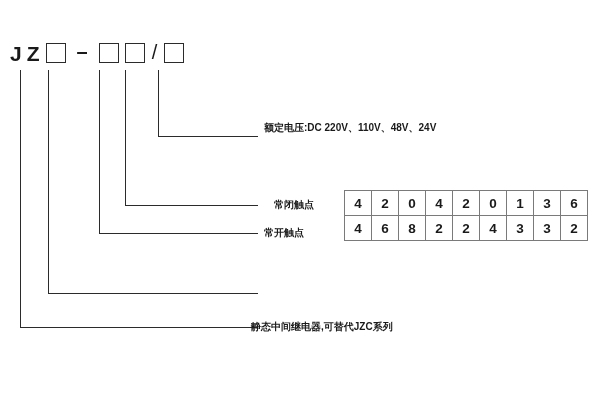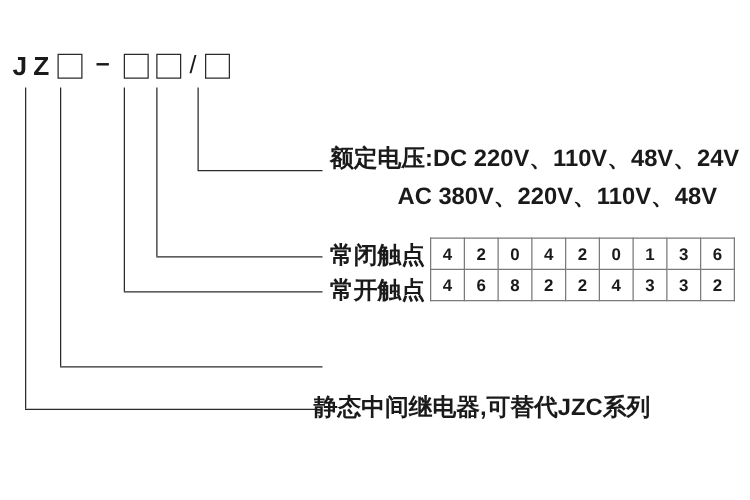--- a/index.html
+++ b/index.html
@@ -62,21 +62,21 @@
   }
   .hline {
     position: absolute;
     height: 1px;
     background: #2b2b2b;
   }
 
   
   .label {
     position: absolute;
-    font-size: 19px;
+    font-size: 10px;
     font-weight: bold;
     color: #1a1a1a;
     white-space: nowrap;
     line-height: 16px;
   }
 
   
   .contact-table {
     position: absolute;
     border-collapse: collapse;
@@ -118,23 +118,22 @@
   <div class="vline" style="left:99px; top:70px; height:163px;"></div>
   <div class="hline" style="left:99px; top:233px; width:159px;"></div>
 
   <div class="vline" style="left:48px; top:70px; height:223px;"></div>
   <div class="hline" style="left:48px; top:293px; width:210px;"></div>
 
   <div class="vline" style="left:20px; top:70px; height:257px;"></div>
   <div class="hline" style="left:20px; top:327px; width:238px;"></div>
 
   <div class="label" style="left:264px; top:120px;">额定电压:DC 220V、110V、48V、24V</div>
-  <div class="label" style="left:318px; top:150px;">AC 380V、220V、110V、48V</div>
 
-  <div class="label" style="left:264px; top:197px;">常闭触点</div>
+  <div class="label" style="left:274px; top:197px;">常闭触点</div>
 
   <div class="label" style="left:264px; top:225px;text-align:center;">常开触点</div>
 
 
   <div class="label" style="left:251px; top:319px;">静态中间继电器,可替代JZC系列</div>
 
   <table class="contact-table" style="left:344px; top:190px;">
     <tbody>
       <tr>
         <td>4</td>

